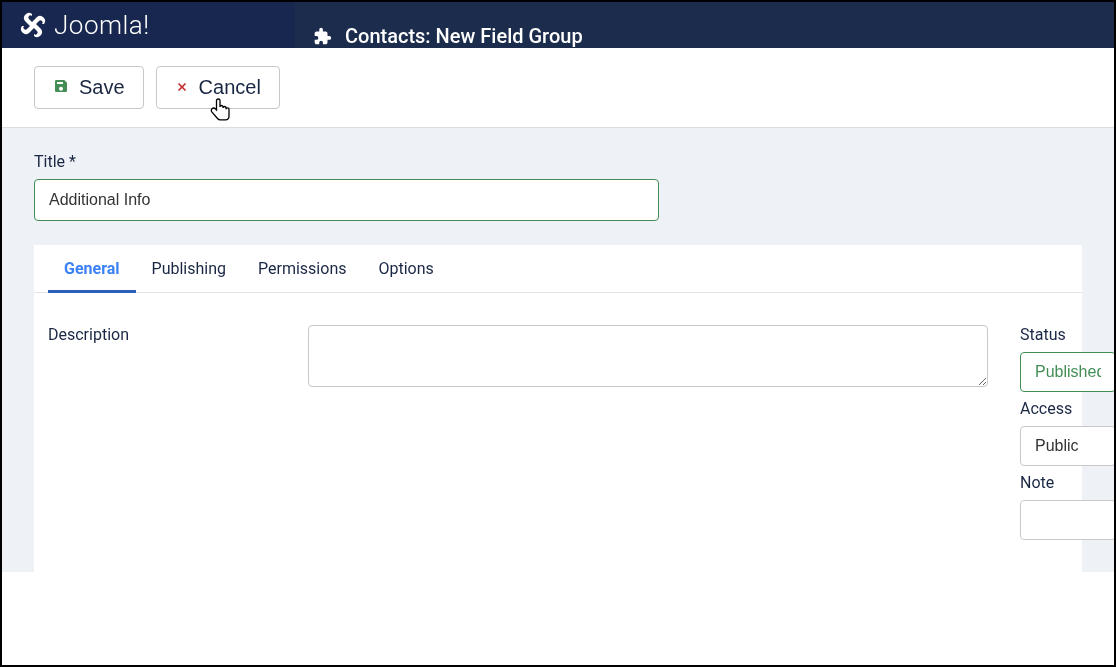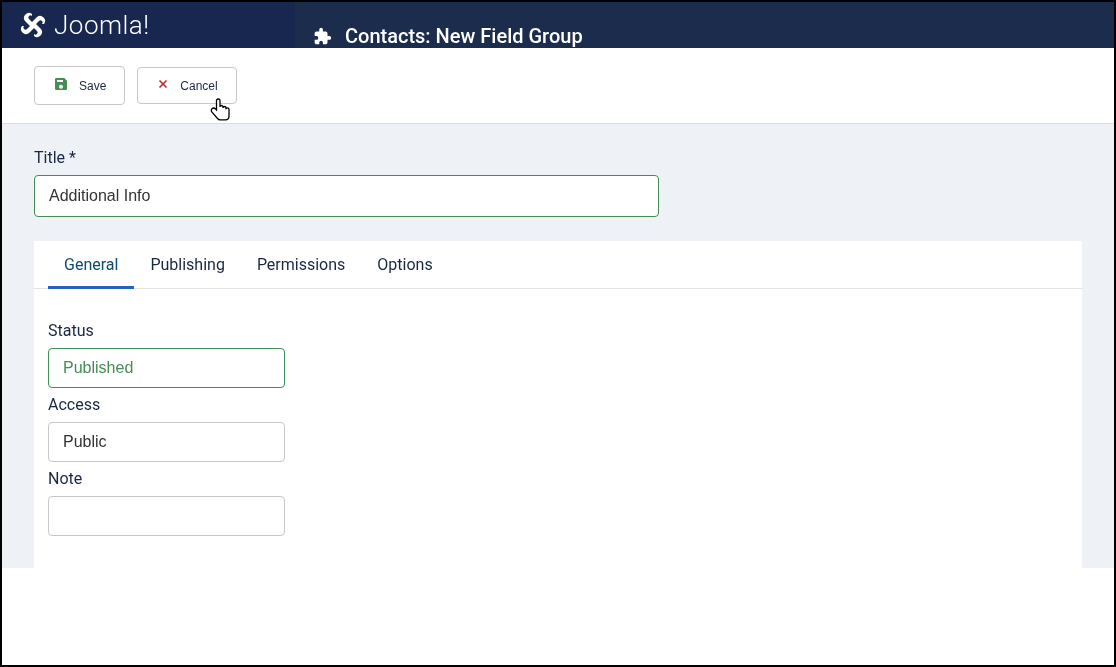--- a/index.html
+++ b/index.html
@@ -57,21 +57,21 @@
       position: relative;
     }
     .btn {
       display: inline-flex;
       align-items: center;
       gap: 10px;
       padding: 9px 18px;
       border: 1px solid #c8c8c8;
       border-radius: 4px;
       background: #fff;
-      font-size: 12px;
+      font-size: 20px;
       color: #1a2744;
       cursor: pointer;
     }
     .btn-group {
       display: inline-flex;
     }
     .btn-green {
       background: #448d55;
       border-color: #3b7a4a;
       color: #fff;
@@ -120,22 +120,22 @@
       padding: 0 14px;
     }
     .tab {
       padding: 14px 16px;
       font-size: 16px;
       color: #1a2744;
       cursor: pointer;
       position: relative;
     }
     .tab.active {
-      font-weight: 400;
-      color: #0c4a6e;
+      font-weight: 700;
+      color: #3b82f6;
       text-align: center;
     }
     .tab.active::after {
       content: '';
       position: absolute;
       left: 0; right: 0; bottom: -1px;
       height: 3px;
       background: #2a5fbc;
     }
     .tab-content {
@@ -250,20 +250,24 @@
   <input class="title-input" type="text" value="Additional Info" style="">
 
   <div class="tab-panel">
     <div class="tabs">
       <div class="tab active">General</div>
       <div class="tab">Publishing</div>
       <div class="tab">Permissions</div>
       <div class="tab">Options</div>
     </div>
     <div class="tab-content">
+      <div class="main-col">
+        <div class="field-label">Description</div>
+        <textarea class="desc-textarea" style=""></textarea>
+      </div>
       <div class="side-col">
         <div>
           <div class="side-field-label">Status</div>
           <input class="side-input green-border" readonly="" value="Published" style="">
         </div>
         <div>
           <div class="side-field-label">Access</div>
           <input class="side-input" readonly="" value="Public" style="">
         </div>
         <div>

